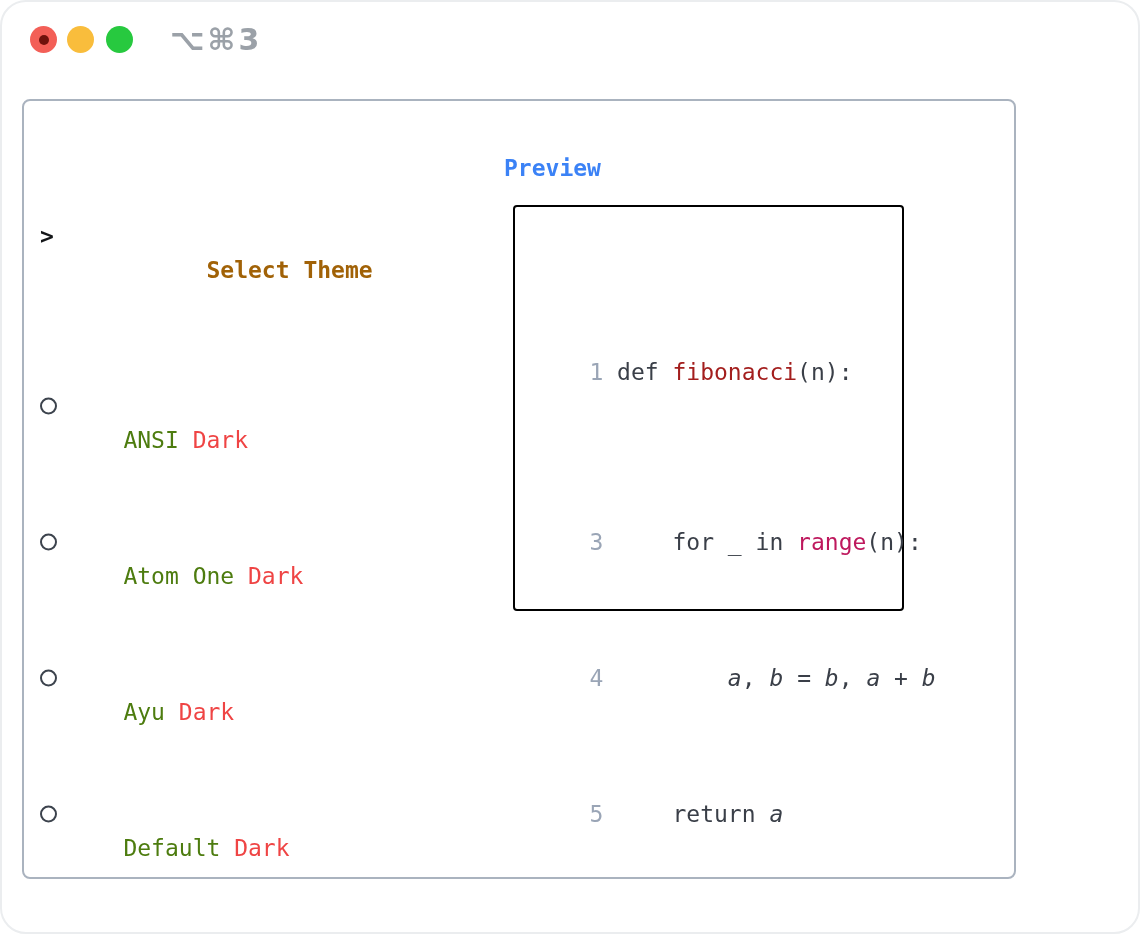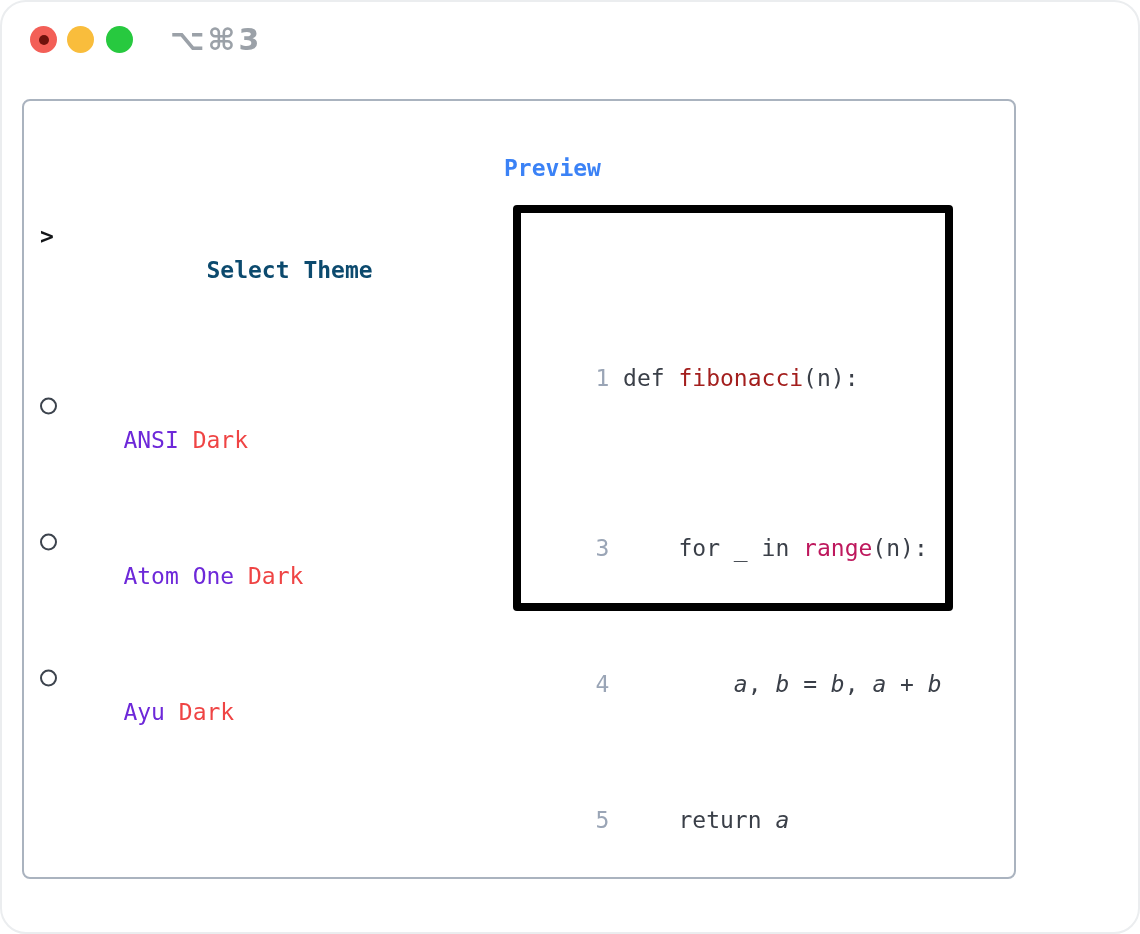--- a/index.html
+++ b/index.html
@@ -18,31 +18,31 @@
              font-size:30px;font-weight:bold;color:#9ba1a8;letter-spacing:3px;}
 
   
   .panel{position:absolute;left:20px;top:97px;width:994px;height:780px;box-sizing:border-box;
          border:2px solid #aab3bf;border-radius:8px;background:#fff;}
 
   
   .leftcol{position:absolute;left:16px;top:50px;width:460px;font-size:23px;line-height:34px;white-space:pre;}
   .lrow{position:relative;height:34px;padding-left:28px;box-sizing:border-box;color:#3a3f48;}
   .prompt{position:absolute;left:0;top:0;font-weight:bold;color:#141619;}
-  .hdr{font-weight:bold;color:#0c4a6e;}
+  .hdr{font-weight:bold;color:#a16207;}
   .bullet{position:absolute;left:0;top:50%;transform:translateY(-50%);width:13px;height:13px;
           border:2.5px solid #3c434d;border-radius:50%;box-sizing:content-box;}
-  .nm{color:#6d28d9;}
+  .nm{color:#4d7c0f;}
   .variant{color:#ef4444;}
 
   
   .preview-title{position:absolute;left:480px;top:50px;height:34px;line-height:34px;
                  font-size:23px;font-weight:bold;color:#3b82f6;}
-  .preview-box{position:absolute;left:489px;top:104px;width:440px;height:406px;box-sizing:border-box;
-               border:8px solid #000000;border-radius:4px;background:#fff;}
+  .preview-box{position:absolute;left:489px;top:104px;width:391px;height:406px;box-sizing:border-box;
+               border:2px solid #000000;border-radius:4px;background:#fff;}
   .codelines{position:absolute;left:0;top:0;padding:46px 0 0 19px;font-size:23px;line-height:34px;white-space:pre;}
   .cline{height:34px;}
   .lno{display:inline-block;width:2ch;color:#9aa5b6;}
   .seg-code{color:#3a3f48;}
   .seg-var{color:#3a3f48;font-style:italic;}
   .seg-fn{color:#a31e1d;}
   .seg-num{color:#0e7b78;}
   .seg-builtin{color:#be185d;}
 </style>
 </head>
@@ -72,20 +72,23 @@
   </div>
 
   <div class="lrow">
     <span class="bullet"></span><span class="nm">Atom One</span><span class="variant"> Dark</span>
   </div>
 
   <div class="lrow">
     <span class="bullet"></span><span class="nm">Ayu</span><span class="variant"> Dark</span>
   </div>
 
+  <div class="lrow">
+    <span class="bullet"></span><span class="nm">Default</span><span class="variant"> Dark</span>
+  </div>
 
   <div class="lrow">
     
   </div>
 
   
 
   
 
   

